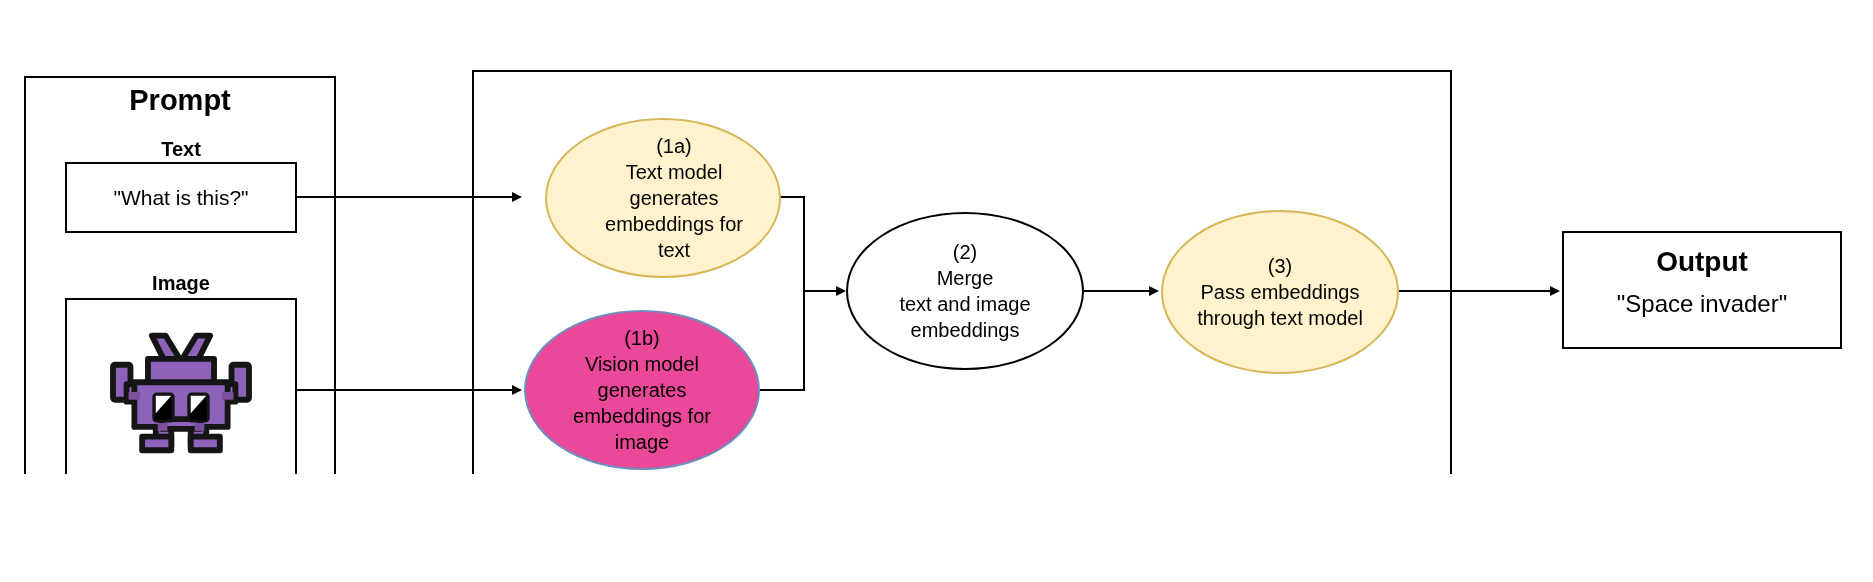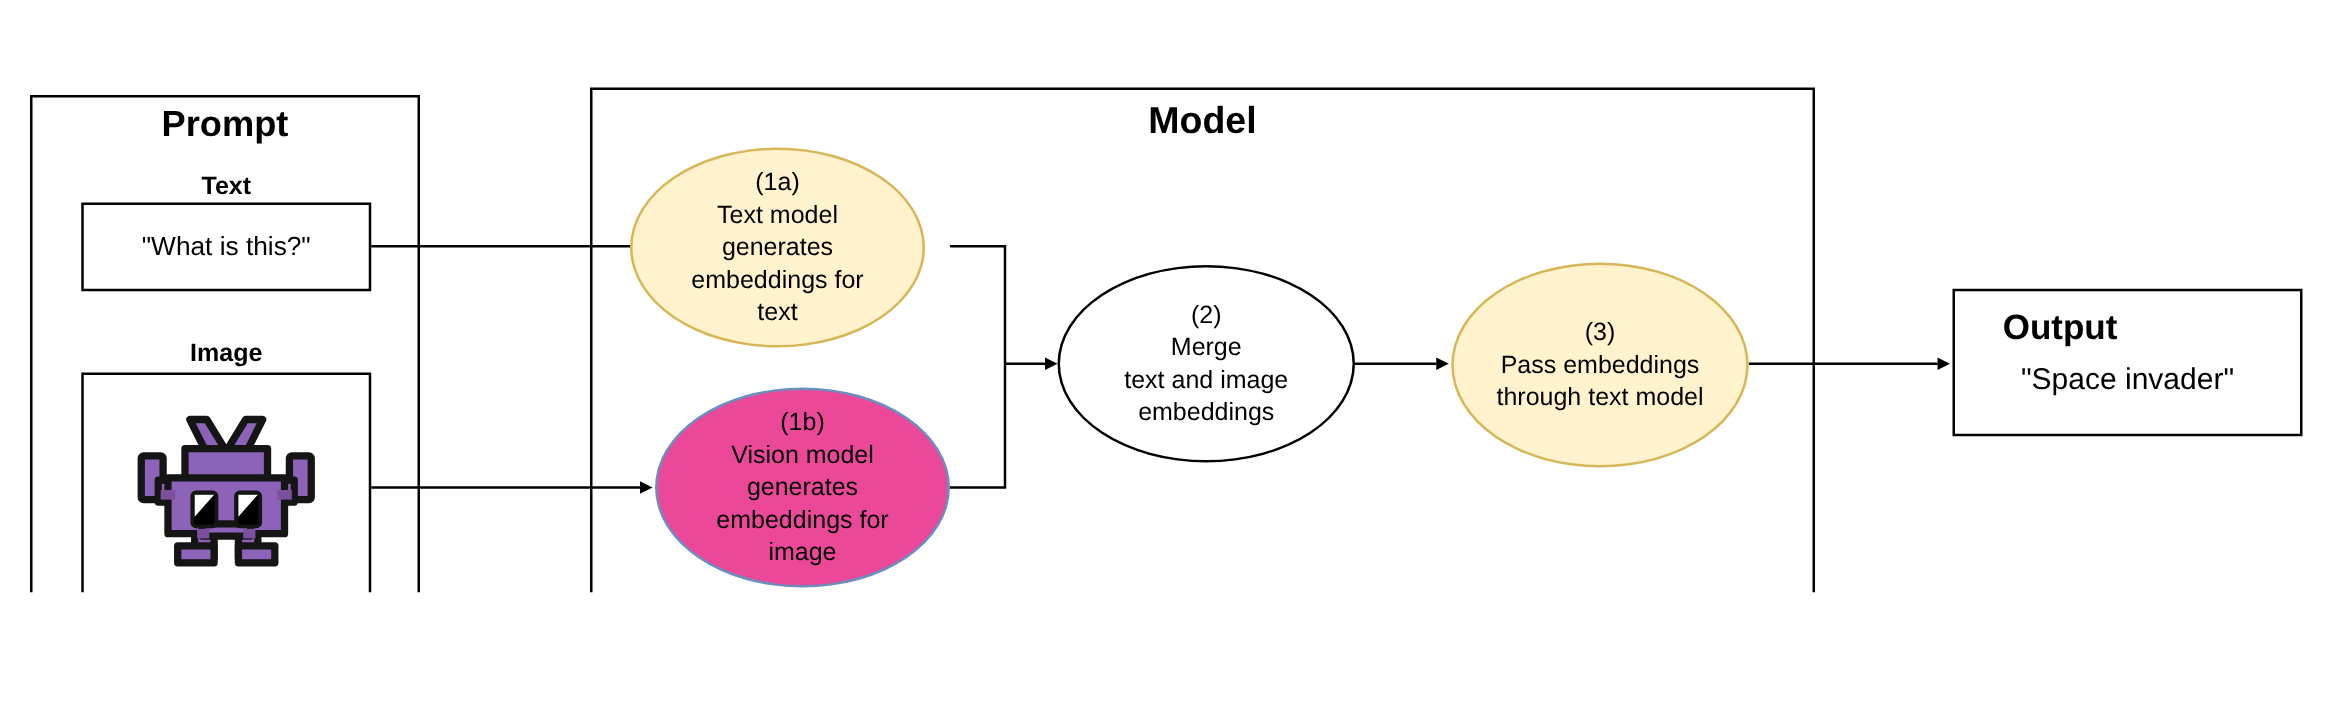--- a/index.html
+++ b/index.html
@@ -91,23 +91,22 @@
       <g>
         <rect x="52" y="74" width="20" height="28" rx="3" fill="#000" stroke="#151515" stroke-width="3"></rect>
         <rect x="88" y="74" width="20" height="28" rx="3" fill="#000" stroke="#151515" stroke-width="3"></rect>
         <polygon points="54,76 70,76 54,94" fill="#fff"></polygon>
         <polygon points="90,76 106,76 90,94" fill="#fff"></polygon>
       </g>
     </svg>
   </div>
 
   <div class="abs frame" style="left:472px;top:70px;width:980px;height:437px;"></div>
-  <div class="abs title" style="left:472px;top:80px;width:980px;font-size:30px;">Model</div>
 
-  <div class="abs ellipse e-cream" style="left:504px;top:118px;width:236px;height:160px;">
+  <div class="abs ellipse e-cream" style="left:545px;top:118px;width:236px;height:160px;justify-content:flex-end;">
     <span class="node-label">(1a)
 Text model
 generates
 embeddings for
 text</span>
   </div>
 
   <div class="abs ellipse e-blue" style="left:524px;top:310px;width:236px;height:160px;">
     <span class="node-label">(1b)
 Vision model
@@ -123,16 +122,16 @@
 embeddings</span>
   </div>
 
   <div class="abs ellipse e-cream" style="left:1161px;top:210px;width:238px;height:164px;">
     <span class="node-label">(3)
 Pass embeddings
 through text model</span>
   </div>
 
   <div class="abs frame" style="left:1562px;top:231px;width:280px;height:118px;"></div>
-  <div class="abs title" style="left:1508px;top:246px;width:280px;font-size:28px;">Output</div>
+  <div class="abs title" style="left:1562px;top:246px;width:280px;font-size:28px;">Output</div>
   <div class="abs" style="left:1562px;top:290px;width:280px;font-size:24px;text-align:center;">"Space invader"</div>
 
 </div>
 
 </body></html>

